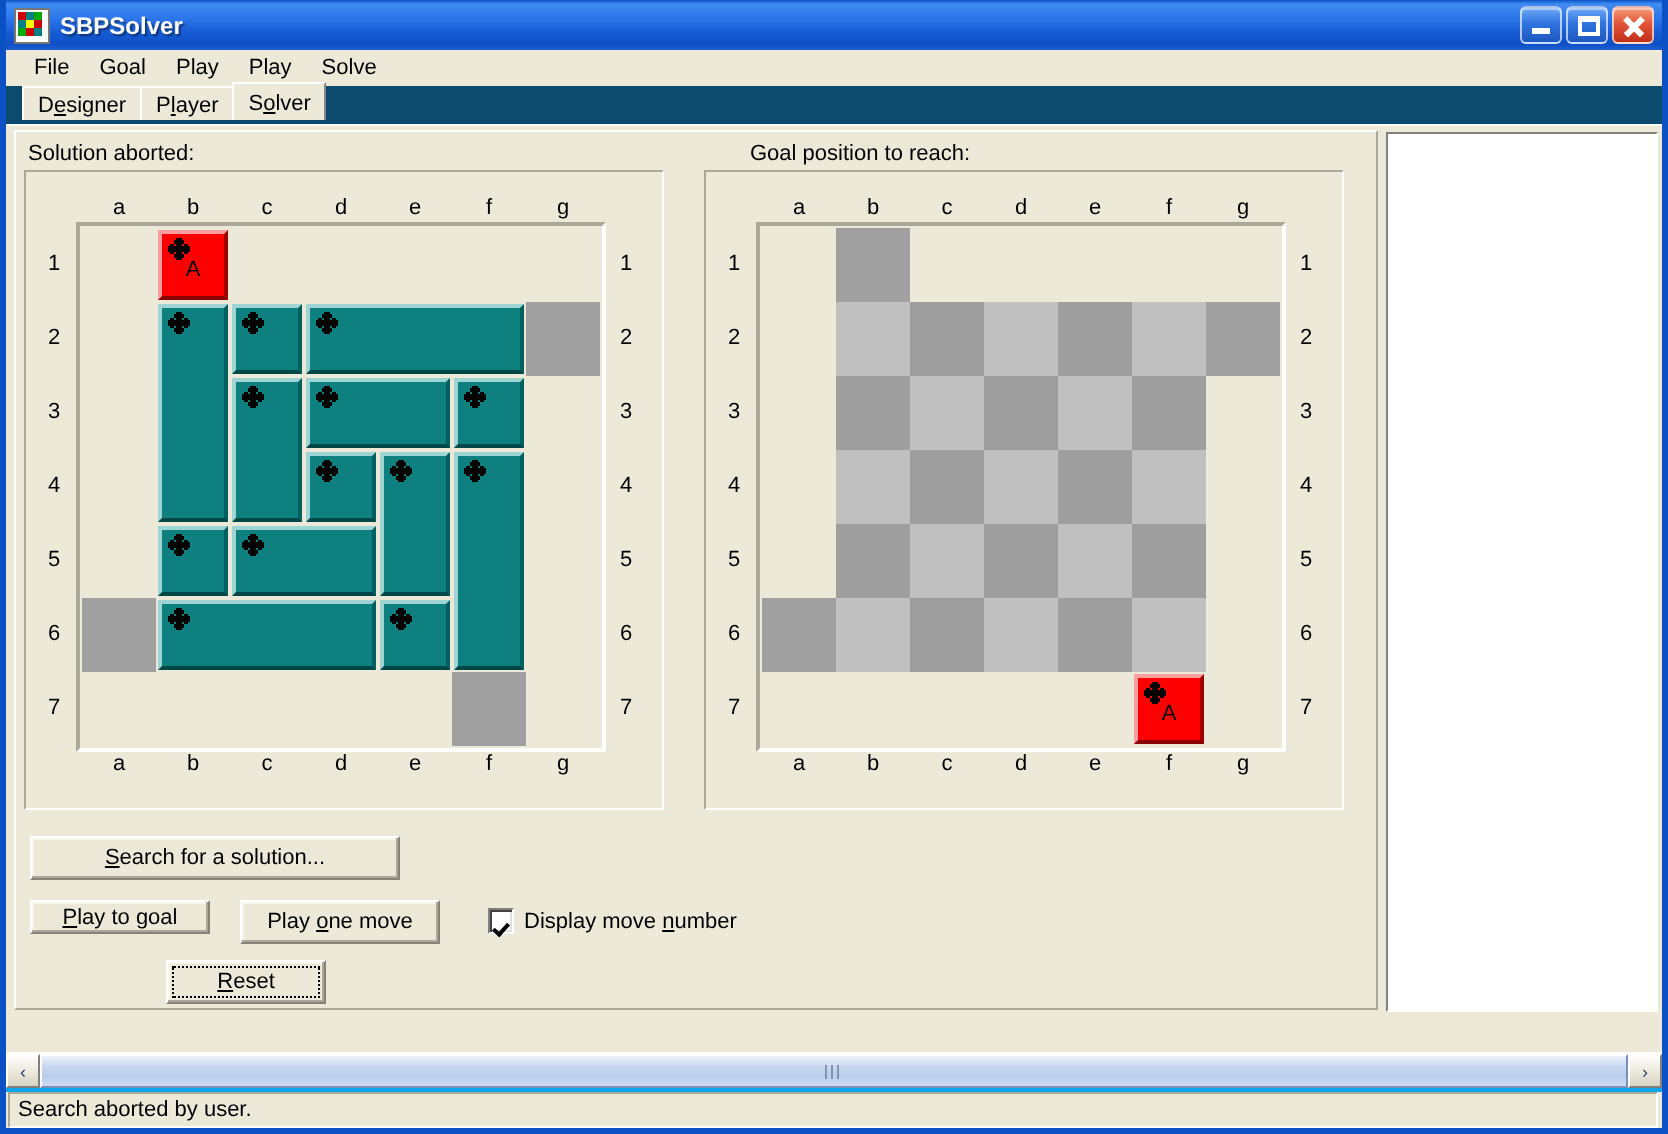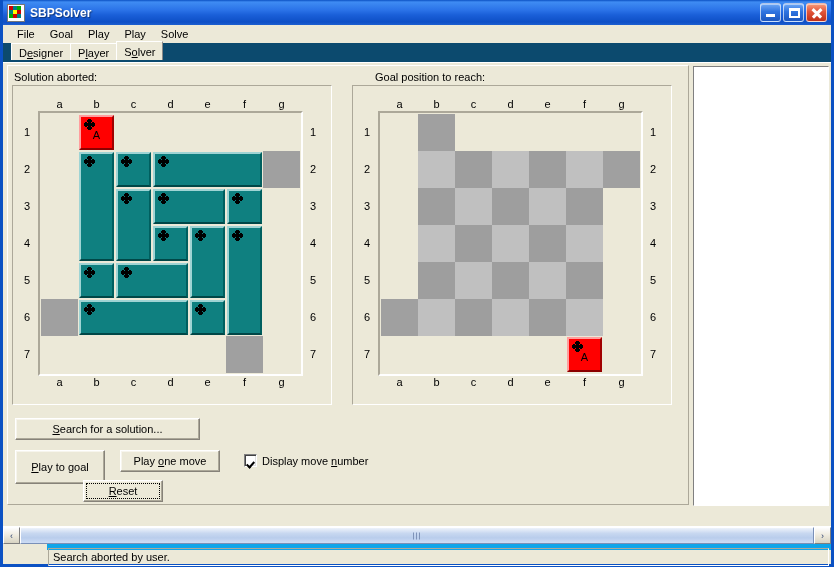--- a/index.html
+++ b/index.html
@@ -242,24 +242,23 @@
   }
   .sthumb .grip{
     position:absolute;left:50%;top:50%;transform:translate(-50%,-50%);
     width:9px;height:7px;
     background:repeating-linear-gradient(90deg,#7f93b8 0 1px,transparent 1px 3px);
   }
   
   .statusbar{
     flex:0 0 20px;height:20px;background:#ece9d8;
     display:flex;align-items:center;
-    border-top:6px solid #0ea5e9;
+    border-top:2px solid #0ea5e9;
     box-sizing:border-box;
     position:relative;
-    margin-left:44px;
   }
   .statuscell{
     flex:1 1 auto;height:18px;margin:1px 2px 1px 1px;
     border:1px solid;border-color:#aca899 #fff #fff #aca899;
     box-sizing:border-box;display:flex;align-items:center;
     padding-left:4px;font-size:11px;color:#000;
   }
 </style>
 </head>
 <body>
@@ -622,21 +621,21 @@
               </span>
               <span class="plabel">A</span>
             </div>
           </div>
         </div>
 
       <div class="btn" style="left:7px;top:352px;width:185px;height:22px;">
         <span><u>S</u>earch for a solution...</span>
       </div>
 
-      <div class="btn" style="left:7px;top:384px;width:90px;height:34px;">
+      <div class="btn" style="left:7px;top:384px;width:90px;height:17px;">
         <span><u>P</u>lay to goal</span>
       </div>
 
       <div class="btn" style="left:112px;top:384px;width:100px;height:22px;">
         <span>Play <u>o</u>ne move</span>
       </div>
 
       <div class="btn" style="left:75px;top:414px;width:80px;height:22px;">
         <span class="focusring"></span>
         <span><u>R</u>eset</span>

